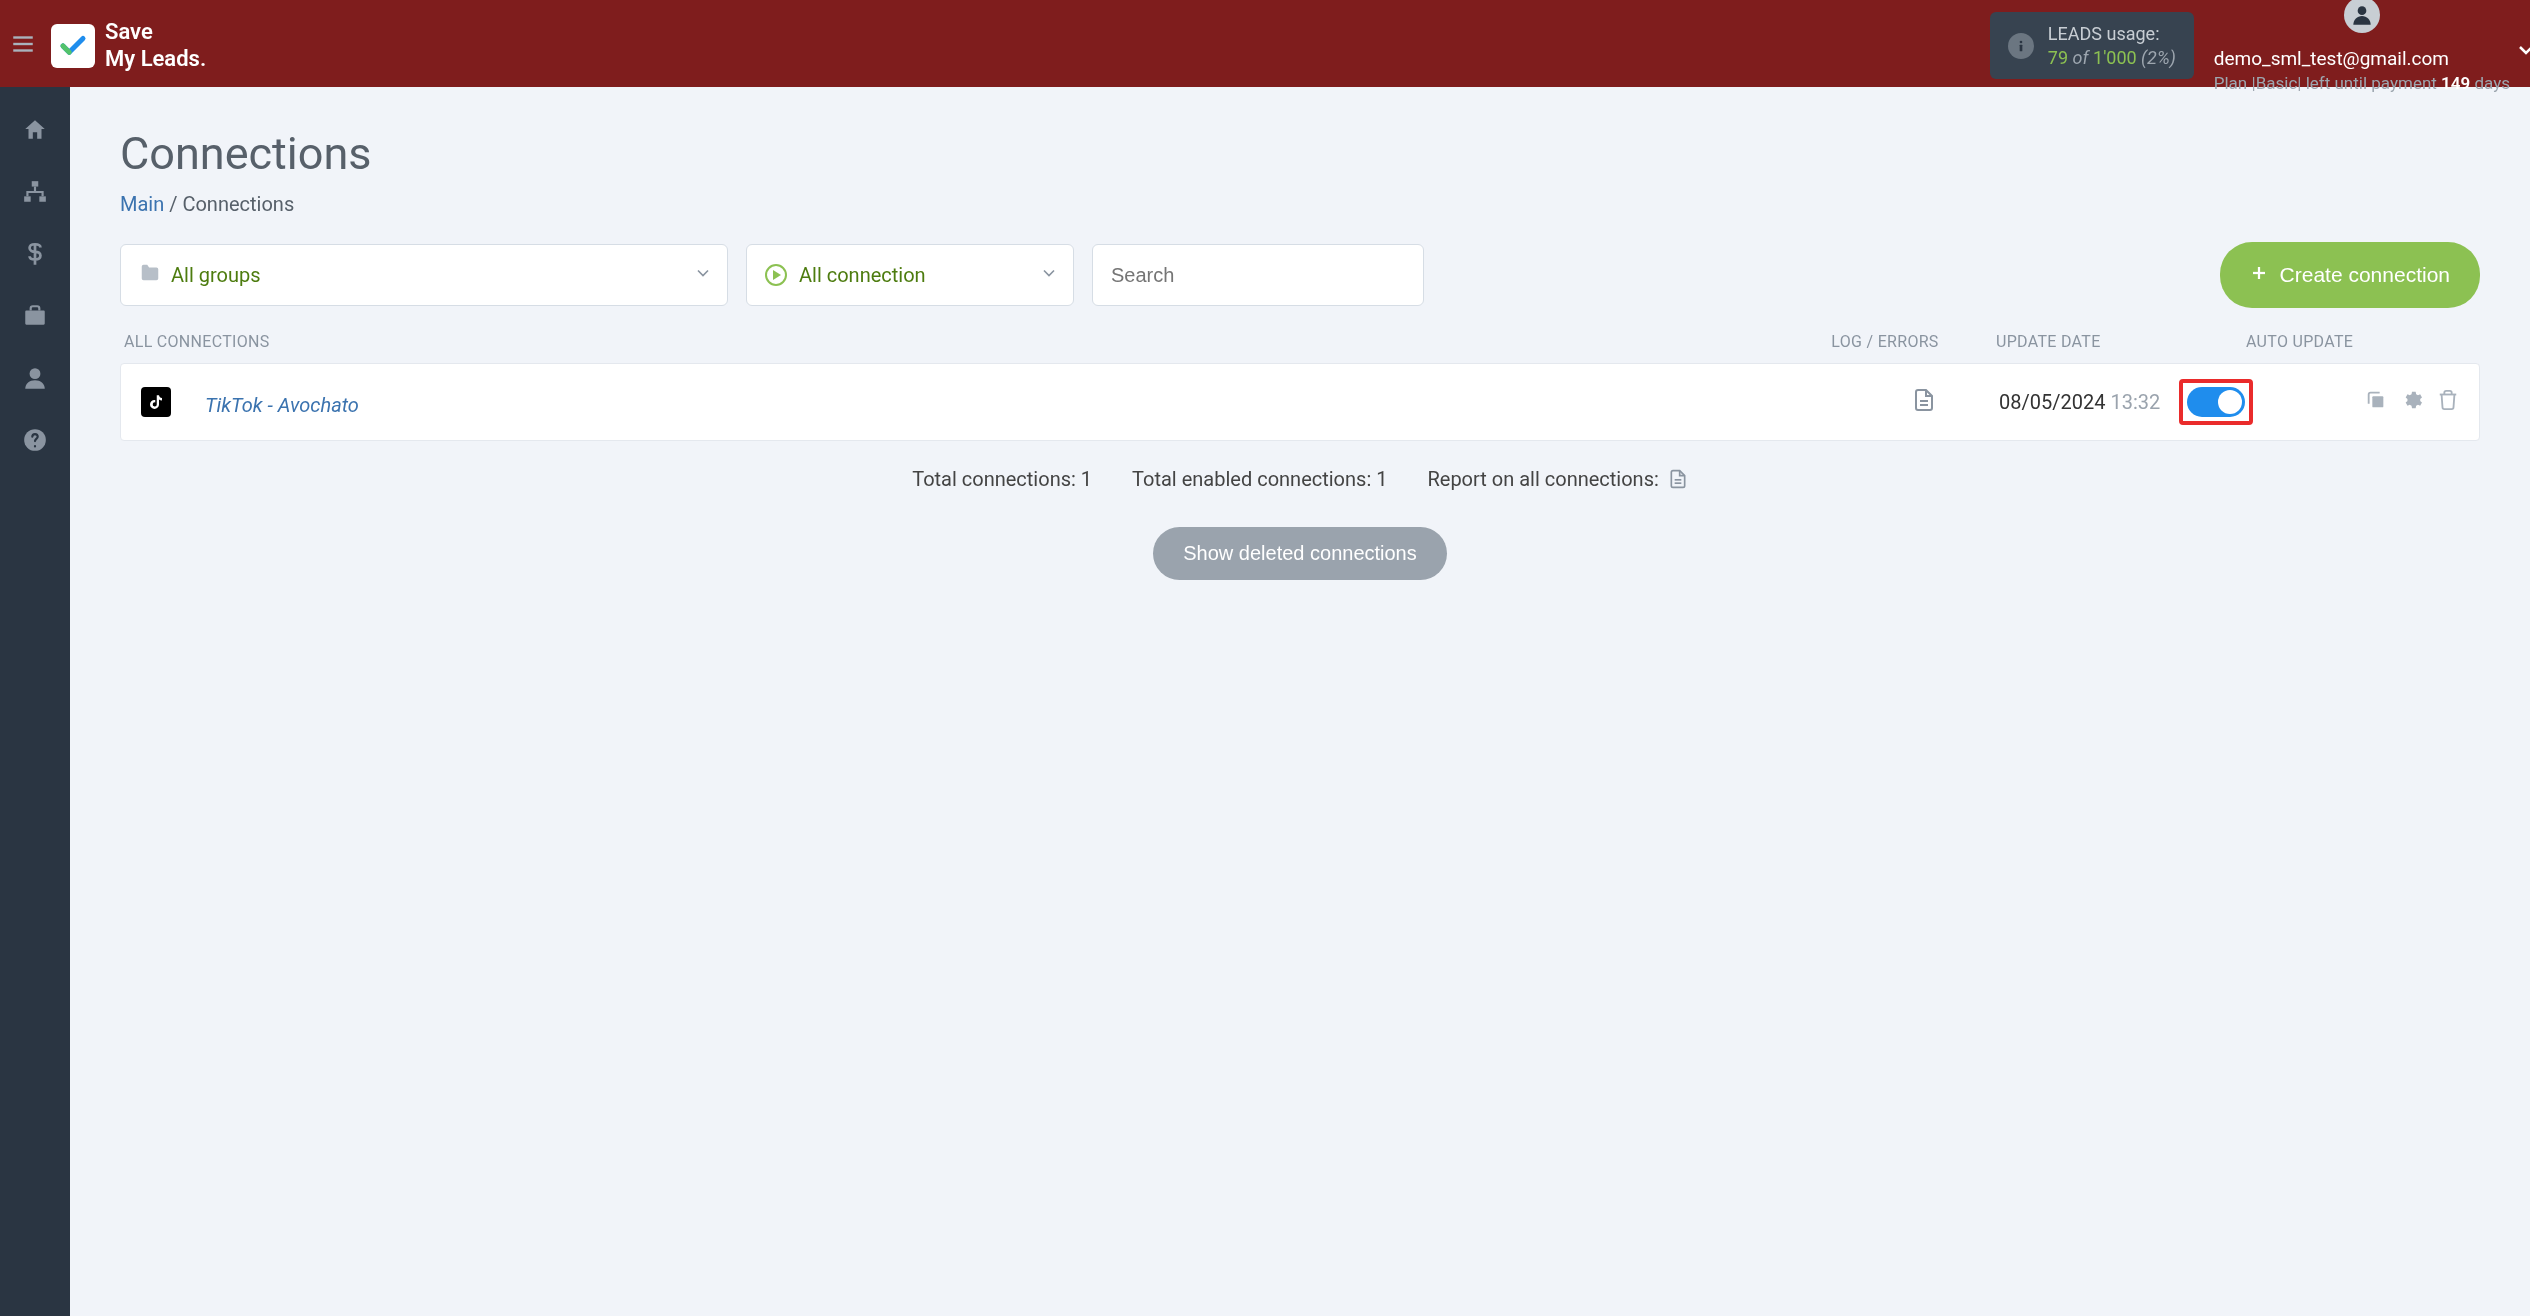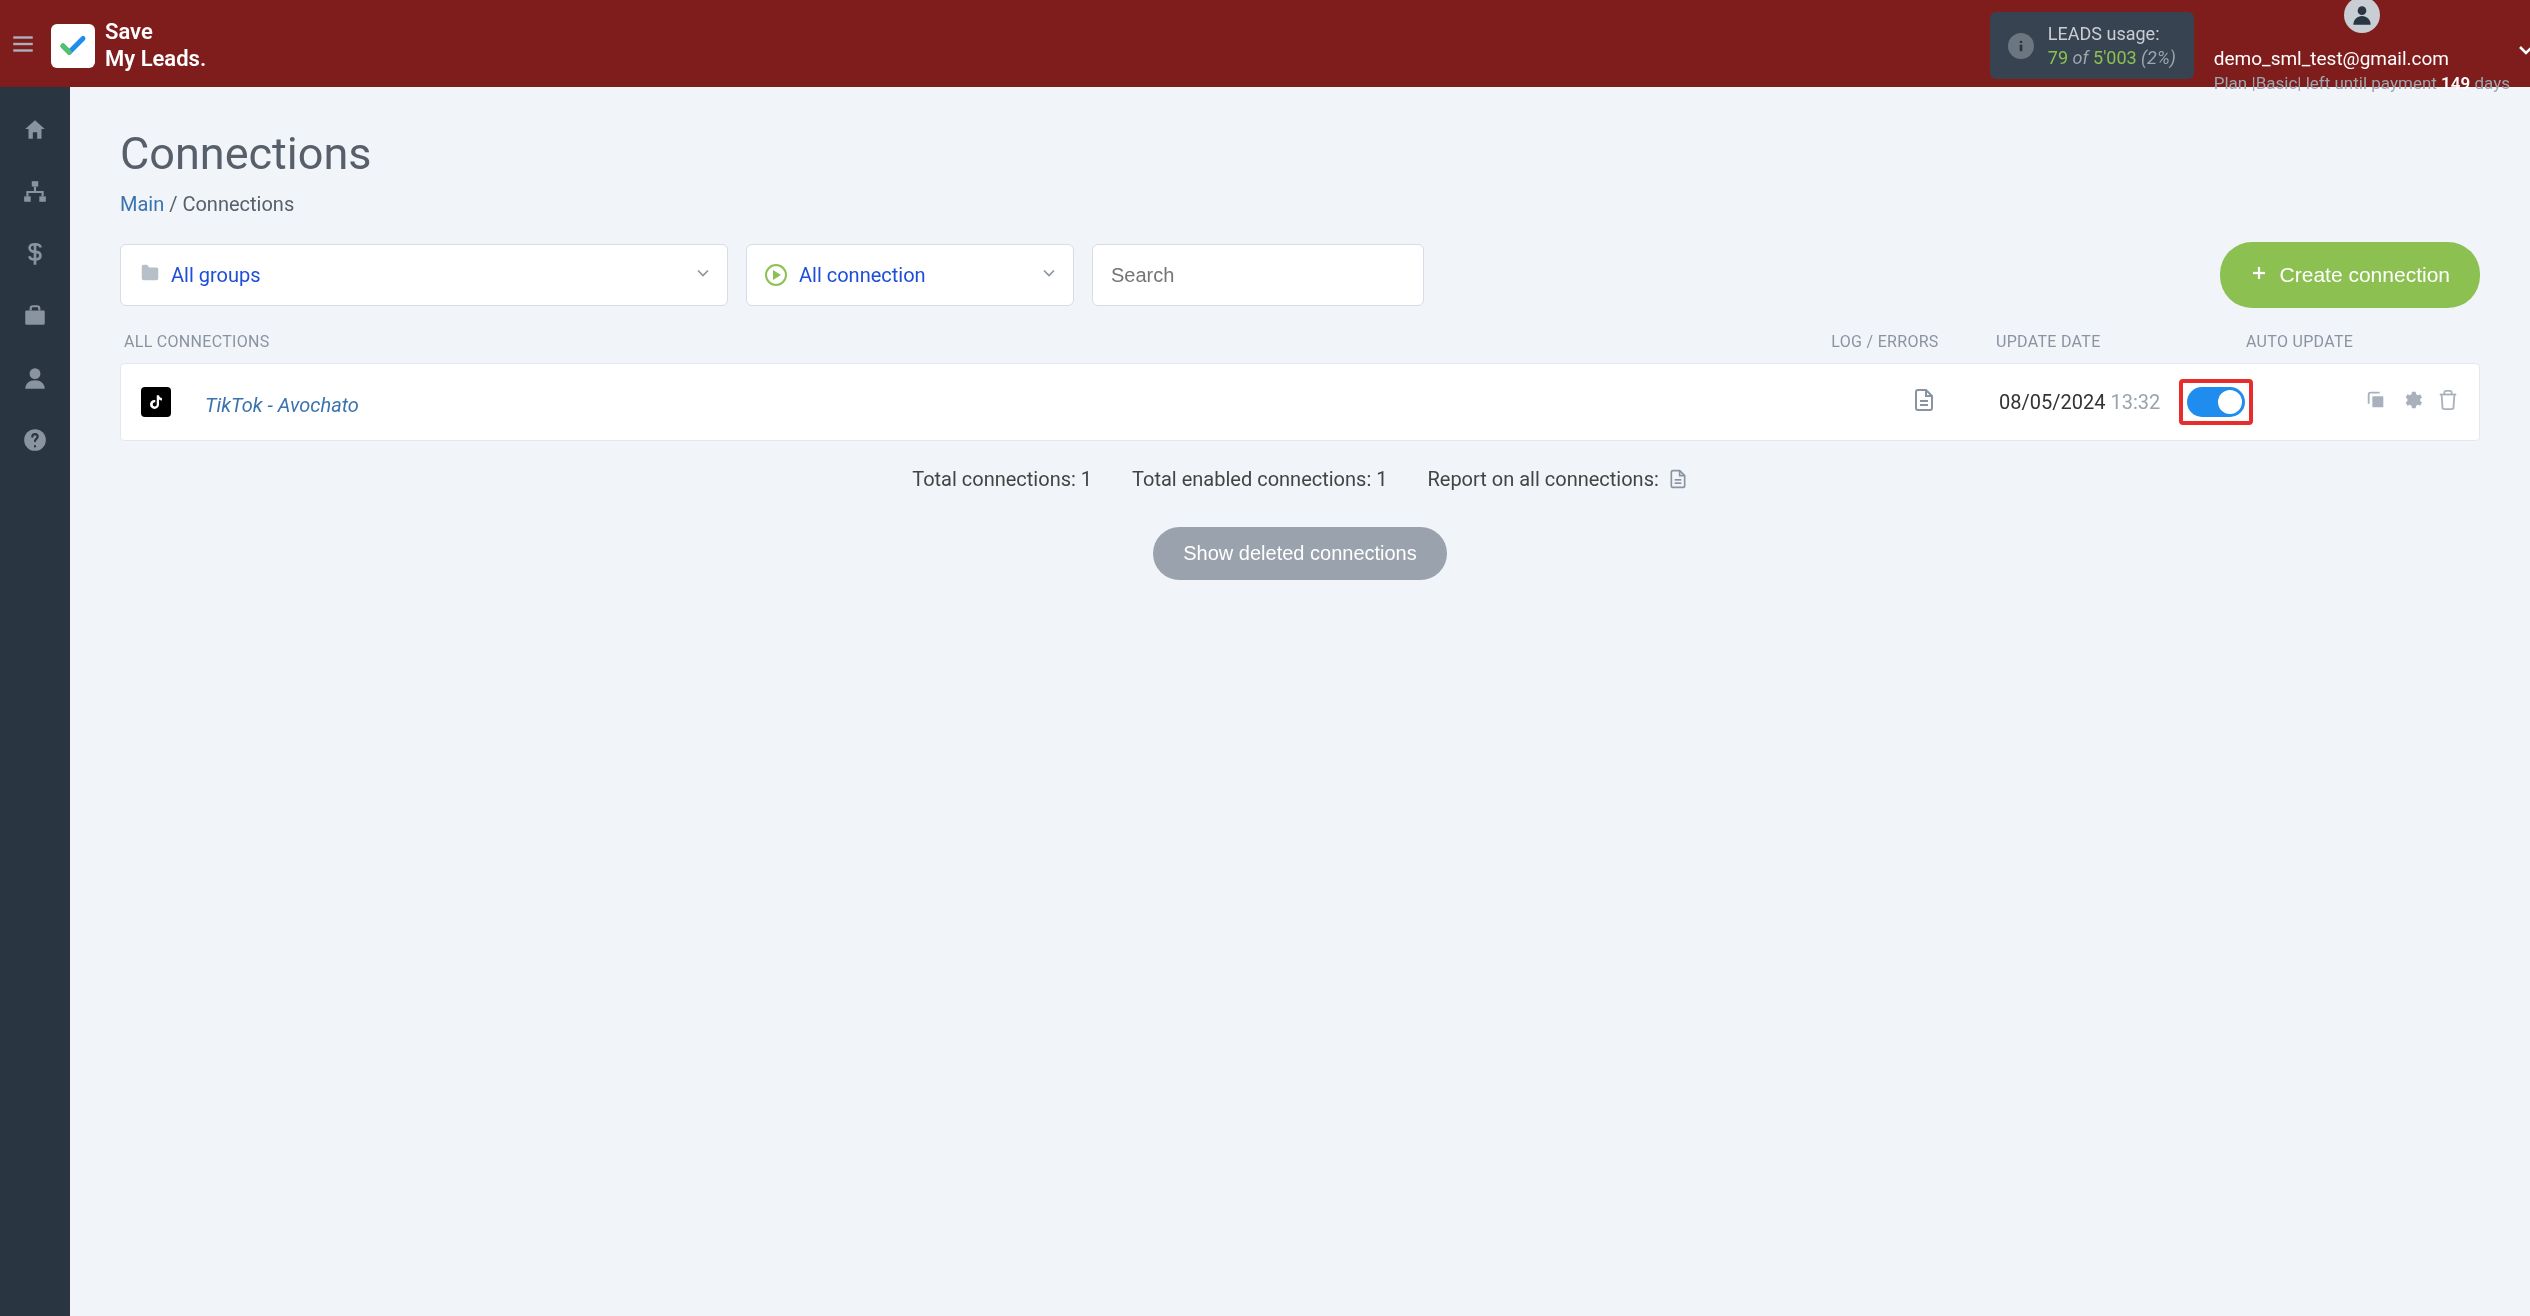--- a/index.html
+++ b/index.html
@@ -23,21 +23,21 @@
 .user-text .sub b { color:#fff; font-weight:600;}
 .chev-down-right { color:#fff; position:absolute; right:-8px; top:38px;}
 .page { display:flex; min-height: calc(100vh - 87px);}
 .sidebar { width:70px; background:#2a3542; display:flex; flex-direction:column; align-items:center; padding-top:30px; gap:32px;}
 .sidebar .nav-ic { color:#8a94a0; cursor:pointer;}
 .main { flex:1; padding: 40px 50px;}
 .page-title { font-size:45px; color:#57606a; font-weight:400; margin-bottom:12px;}
 .breadcrumb { font-size:20px; color:#57606a; margin-bottom:26px;}
 .breadcrumb a { color:#3b73af; text-decoration:none;}
 .filters-row { display:flex; align-items:center; gap:18px; margin-bottom:12px;}
-.select-box { height:62px; background:#fff; border:1px solid #d6dde5; border-radius:6px; display:flex; align-items:center; padding:0 18px; font-size:20px; color:#1d4ed8; position:relative; cursor:pointer;}
+.select-box { height:62px; background:#fff; border:1px solid #d6dde5; border-radius:6px; display:flex; align-items:center; padding:0 18px; font-size:20px; color:#4d7c0f; position:relative; cursor:pointer;}
 .select-groups { width:608px;}
 .select-status { width:328px;}
 .select-box .chev { position:absolute; right:14px; color:#8a94a0;}
 .search-box { width:332px; height:62px; background:#fff; border:1px solid #d6dde5; border-radius:6px; display:flex; align-items:center; padding:0 18px;}
 .search-box input { border:none; outline:none; font-size:20px; color:#57606a; width:100%; background:transparent;}
 .create-btn { margin-left:auto; height:66px; padding:0 30px; background:#8cc152; color:#fff; border:none; border-radius:32px; font-size:21px; display:flex; align-items:center; gap:12px; cursor:pointer;}
 .table-header { display:flex; align-items:center; font-size:16px; color:#8a94a0; font-weight:400; letter-spacing:0.3px; padding:12px 4px;}
 .col-name { flex:1;}
 .col-log { width:150px; text-align:center;}
 .col-date { width:220px;margin-left:36px;}
@@ -89,21 +89,21 @@
       <div class="i-circle">
         <svg width="16" height="16" viewBox="0 0 24 24" fill="#2a3542">
             <circle cx="12" cy="6" r="2"></circle>
             <rect x="10" y="10" width="4" height="10" rx="1"></rect>
           </svg>
       </div>
       <div class="leads-usage-text">
         <div>LEADS usage:</div>
         <div>
           <span class="used">79</span>
-          <span class="of"> <span>of</span> </span><span class="limit">5'003</span>
+          <span class="of"> <span>of</span> </span><span class="limit">1'000</span>
           <span class="pct"> <span>(2%)</span></span>
         </div>
       </div>
     </div>
     <div class="user-block">
       <div class="user-avatar">
         <svg width="26" height="26" viewBox="0 0 24 24" fill="#2a3542">
             <circle cx="12" cy="8" r="4"></circle>
             <path d="M4 21c0-4.4 3.6-8 8-8s8 3.6 8 8"></path>
           </svg>

